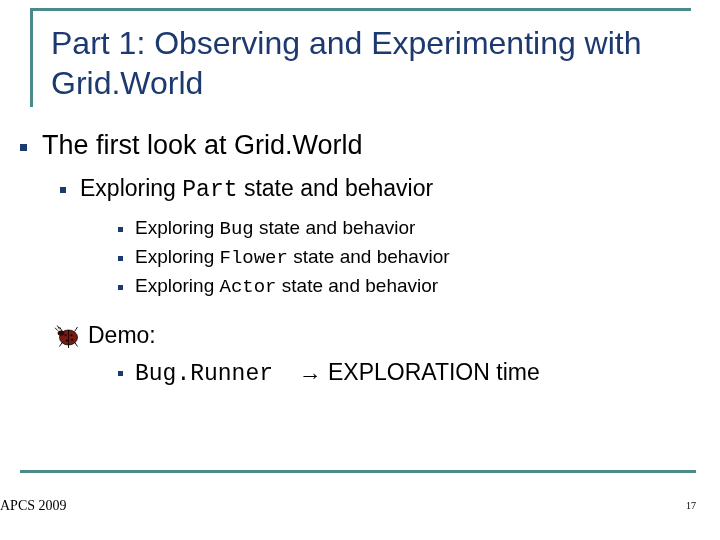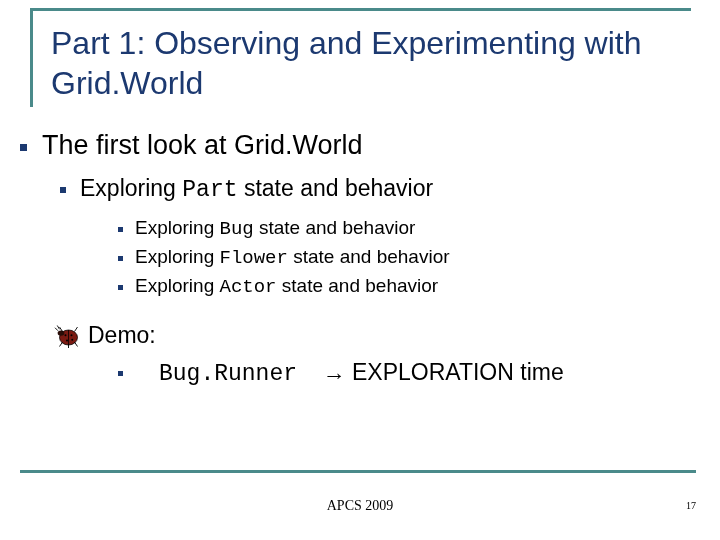--- a/index.html
+++ b/index.html
@@ -87,21 +87,21 @@
     right: 24px;
     top: 470px;
     height: 3px;
     background: #4a8a8a;
   }
   .footer-center {
     position: absolute;
     left: 0;
     right: 0;
     top: 498px;
-    text-align: center;
+    text-align: left;
     font-family: "Times New Roman", Times, serif;
     font-size: 14px;
     color: #000;
   }
   .page-num {
     position: absolute;
     right: 24px;
     top: 500px;
     font-family: "Times New Roman", Times, serif;
     font-size: 10px;
@@ -164,21 +164,21 @@
         <line x1="14" y1="10" x2="10" y2="4" stroke="#000" stroke-width="1.2"></line>
         <line x1="30" y1="10" x2="34" y2="4" stroke="#000" stroke-width="1.2"></line>
         <circle cx="18" cy="15" r="1.3" fill="#000"></circle>
         <circle cx="26" cy="15" r="1.3" fill="#000"></circle>
         <circle cx="20" cy="22" r="1.3" fill="#000"></circle>
         <circle cx="27" cy="21" r="1.3" fill="#000"></circle>
       </svg>
       <span>Demo:</span>
     </div>
 
-    <div class="l3" style="margin-left:98px; margin-top:10px; font-size:23px;gap:24px;">
+    <div class="l3" style="margin-left:98px; margin-top:10px; font-size:23px;">
       <div class="bullet-sq" style="margin-top:12px;"></div>
       <div>
         <span class="code">Bug.Runner</span>
         <span>&nbsp;&nbsp;</span>
         <span class="arrow">→</span>
         <span>  EXPLORATION time</span>
       </div>
     </div>
 
   </div>

